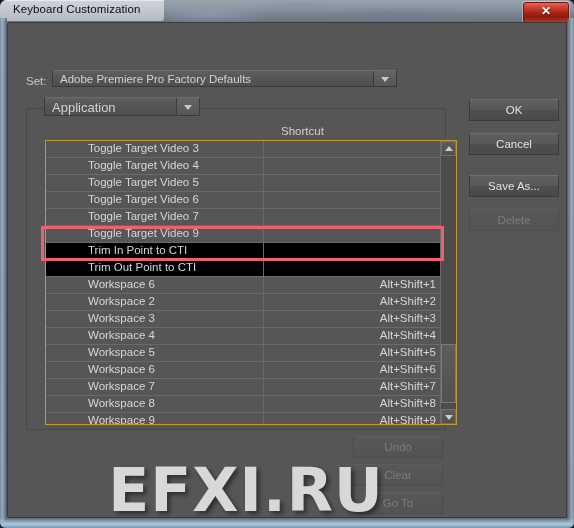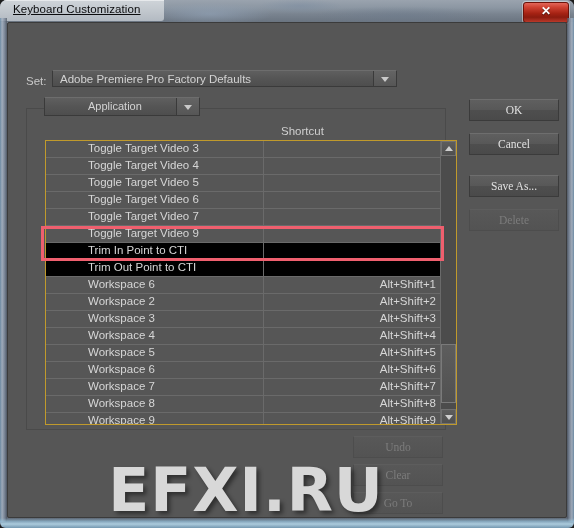--- a/index.html
+++ b/index.html
@@ -27,21 +27,20 @@
   #titletab{
     position:absolute;left:0;top:0;width:164px;height:21px;
     background:linear-gradient(180deg,#cfd4d9 0%,#c2c8ce 50%,#b3bac2 100%);
     border-radius:0 0 3px 0;
     box-shadow:0 1px 0 rgba(255,255,255,.5) inset;
   }
   #titletext{
     position:absolute;left:13px;top:3px;
     font-size:11.5px;color:#0b0c0e;letter-spacing:.1px;
     white-space:nowrap;
-    text-decoration:underline;
   }
   
   #closebtn{
     position:absolute;right:5px;top:2px;width:44px;height:19px;
     border-radius:3px;
     background:linear-gradient(180deg,#e2675a 0%,#cf4232 22%,#a52213 55%,#8c1b0f 75%,#b8392a 100%);
     border:1px solid #6f1209;
     box-shadow:0 0 0 1px rgba(255,255,255,.45), 0 1px 2px rgba(0,0,0,.5);
     cursor:pointer;
   }
@@ -106,21 +105,21 @@
     border:1px solid #4a4a4a;
     box-sizing:border-box;
   }
   #appcombo{
     position:absolute;left:36px;top:74px;width:156px;height:19px;
     box-sizing:border-box;
     background:linear-gradient(180deg,#5f5f5f 0%,#555 50%,#4e4e4e 100%);
     border:1px solid #3a3a3a;border-top-color:#6d6d6d;
     cursor:pointer;z-index:3;
   }
-  #appcombo .val{position:absolute;left:7px;top:2px;font-size:11px;color:#d3d3d3;margin-left:36px;}
+  #appcombo .val{position:absolute;left:7px;top:2px;font-size:13px;color:#d3d3d3;}
 
   
   #colcmd{left:38px;top:102px;font-size:11.5px;color:#cfcfcf;margin-top:44px;}
   #colsc{left:249px;top:102px;font-size:11.5px;color:#cfcfcf;margin-left:24px;}
 
   
   #listwrap{
     position:absolute;left:37px;top:117px;width:412px;height:285px;
     box-sizing:border-box;
     border:1px solid #c09a2c;
@@ -179,21 +178,20 @@
   
   .btn{
     position:absolute;width:90px;height:22px;box-sizing:border-box;
     background:linear-gradient(180deg,#5f5f5f 0%,#585858 48%,#4e4e4e 52%,#4a4a4a 100%);
     border:1px solid #3b3b3b;
     border-top-color:#6e6e6e;
     color:#e2e2e2;font-size:11.5px;
     text-align:center;line-height:20px;
     cursor:pointer;
     border-radius:1px;
-    font-family:Liberation Serif, serif;
   }
   .btn.dis{color:#7c7c7c;cursor:default;
     background:linear-gradient(180deg,#585858 0%,#535353 100%);
     border-color:#4d4d4d;border-top-color:#5d5d5d;}
   #btnOK{left:461px;top:76px;}
   #btnCancel{left:461px;top:110px;}
   #btnSaveAs{left:461px;top:152px;}
   #btnDelete{left:461px;top:186px;text-align:center;}
 
   

